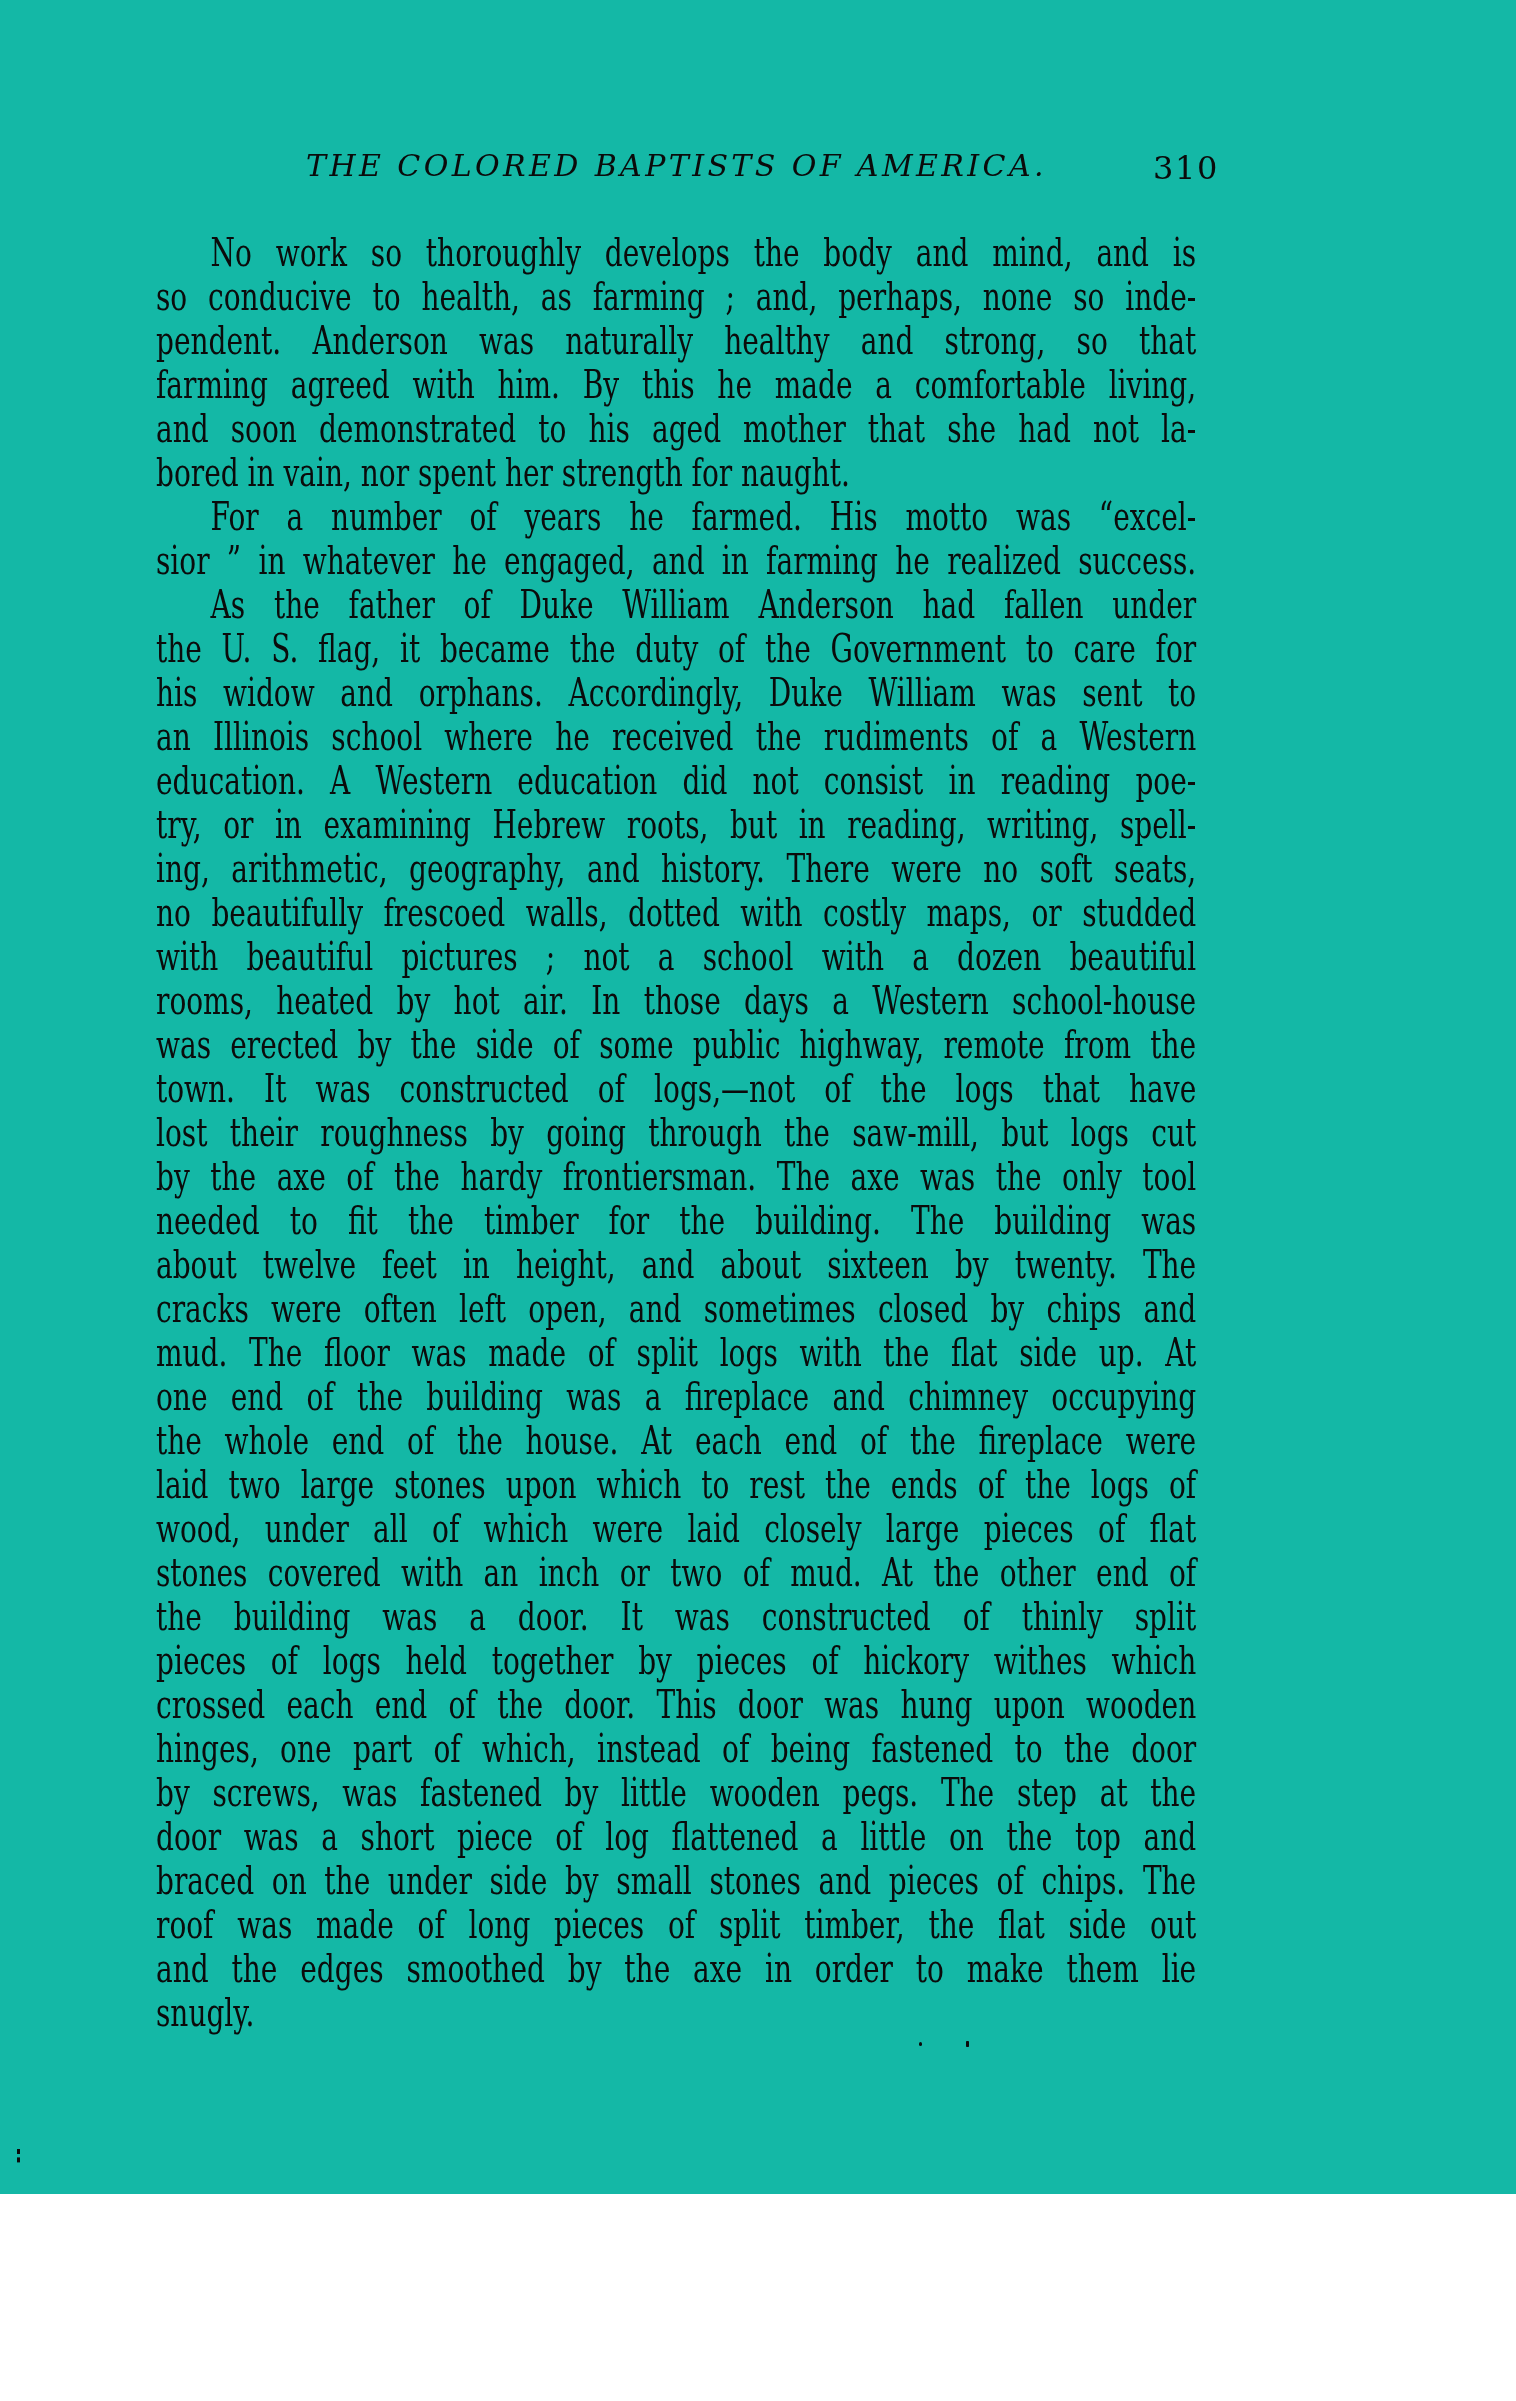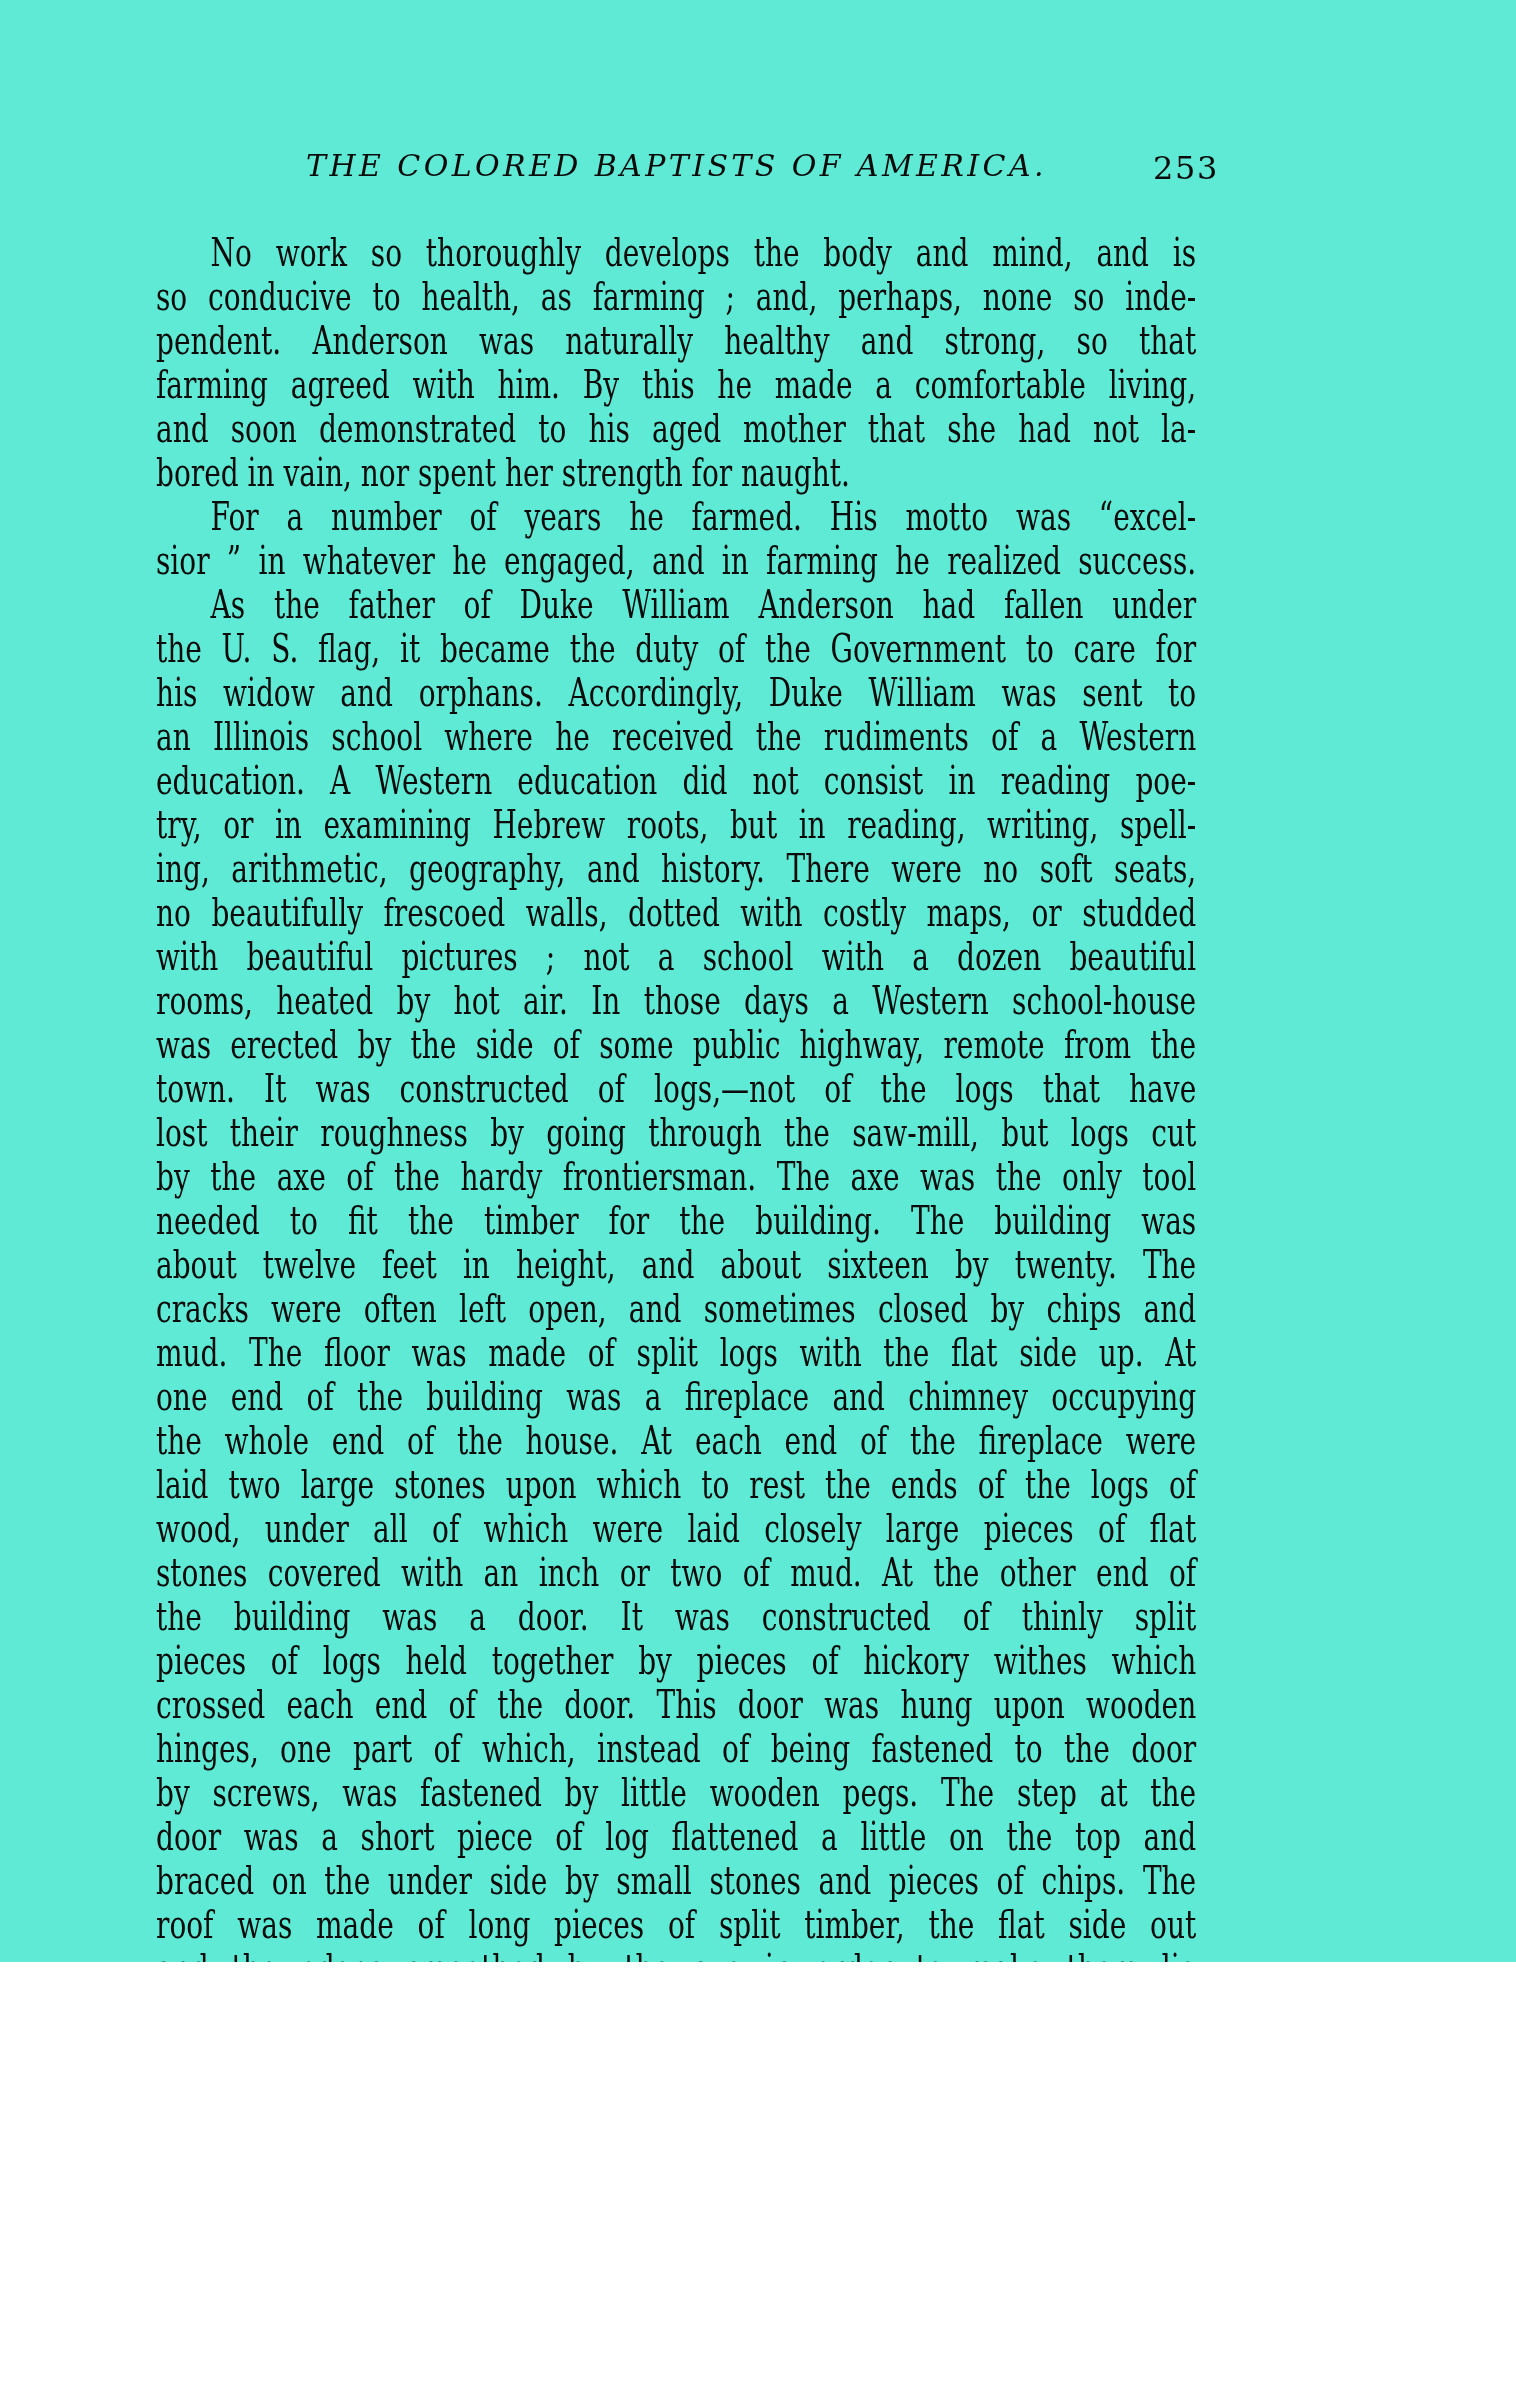--- a/index.html
+++ b/index.html
@@ -1,20 +1,20 @@
 <!DOCTYPE html>
 <html style="font-size:13.5px"><head>
 <meta charset="utf-8">
 <style>
   html, body { margin: 0; padding: 0; background: #ffffff; }
   .page {
     position: relative;
     width: 1517px;
-    height: 1962px;
-    background: #5eead4;
+    height: 2194px;
+    background: #14b8a6;
     overflow: hidden;
     color: #0b0b0b;
     -webkit-font-smoothing: antialiased;
   }
   .running-header {
     position: absolute;
     left: 156px;
     top: 147px;
     width: 1041px;
     text-align: center;
@@ -56,21 +56,21 @@
              box-shadow: 4.2px 4.2px 0 -0.8px #0b0b0b; }
   .speck-4 { left: 919px; top: 2042px; width: 3.4px; height: 4.2px; border-radius: 50%; }
   .speck-5 { left: 966px; top: 2041px; width: 2.5px; height: 5.9px; border-radius: 0.8px; }
 </style>
 </head>
 <body>
 
 <div class="page">
 
   <div class="running-header">THE COLORED BAPTISTS OF AMERICA.</div>
-  <div class="page-number">253</div>
+  <div class="page-number">310</div>
 
   <div class="body-text">
 
     <div class="para">
       <div class="line indent">No work so thoroughly develops the body and mind, and is</div>
       <div class="line">so conducive to health, as farming ; and, perhaps, none so inde-</div>
       <div class="line">pendent. Anderson was naturally healthy and strong, so that</div>
       <div class="line">farming agreed with him. By this he made a comfortable living,</div>
       <div class="line">and soon demonstrated to his aged mother that she had not la-</div>
       <div class="line end">bored in vain, nor spent her strength for naught.</div>

